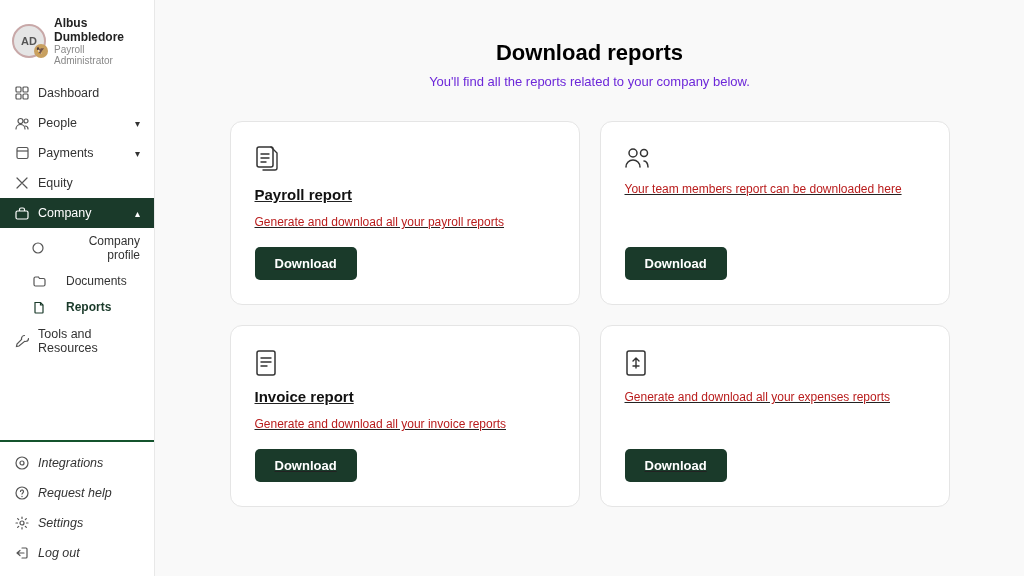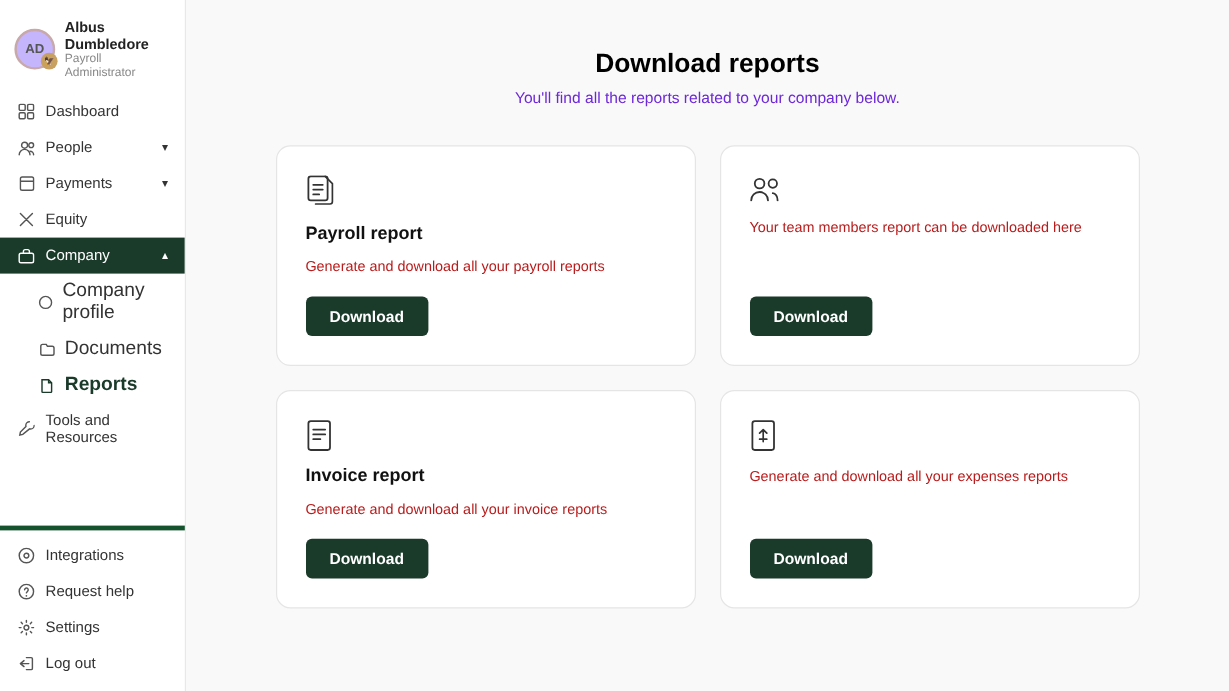--- a/index.html
+++ b/index.html
@@ -19,21 +19,21 @@
     .sidebar-profile {
       display: flex;
       align-items: center;
       gap: 8px;
       padding: 16px 12px 12px 12px;
     }
     .avatar-circle {
       width: 34px;
       height: 34px;
       border-radius: 50%;
-      background: #c4b5fd;
+      background: #e5e5e5;
       border: 2px solid #c8a8a8;
       display: flex;
       align-items: center;
       justify-content: center;
       font-size: 11px;
       font-weight: 700;
       color: #555;
       position: relative;
       flex-shrink: 0;
     }
@@ -66,30 +66,31 @@
       border-radius: 0;
       position: relative;
     }
     .nav-item.active { background: #1a3a2a; color: #fff; }
     .nav-item .nav-icon { width: 16px; height: 16px; display: flex; align-items: center; justify-content: center; flex-shrink: 0; font-size: 13px; }
     .nav-item .chevron { margin-left: auto; font-size: 10px; }
 
     .nav-sub-item {
       display: flex;
       align-items: center;
-      gap: 8px;
+      gap: 20px;
       padding: 6px 14px 6px 32px;
       cursor: pointer;
-      font-size: 16px;
+      font-size: 12px;
       color: #333;
+      text-align: right;
     }
     .nav-sub-item.active-sub { color: #1a3a2a; font-weight: 600; }
     .nav-sub-item .sub-icon { width: 14px; height: 14px; display: flex; align-items: center; justify-content: center; font-size: 11px; }
 
-    .sidebar-bottom { border-top: 4px solid #14532d; padding-top: 6px; }
+    .sidebar-bottom { border-top: 2px solid #14532d; padding-top: 6px; font-style: italic; }
 
     
     .main-content {
       flex: 1;
       display: flex;
       flex-direction: column;
       align-items: center;
       padding: 40px 60px;
       overflow-y: auto;
       background: #f9f9f9;
@@ -115,20 +116,21 @@
     }
 
     .report-card {
       background: #fff;
       border: 1px solid #e5e5e5;
       border-radius: 12px;
       padding: 24px;
       display: flex;
       flex-direction: column;
       gap: 10px;
+      text-decoration: underline;
     }
     .report-card-icon {
       font-size: 22px;
       color: #333;
       margin-bottom: 2px;
     }
     .report-card-title {
       font-size: 15px;
       font-weight: 700;
       color: #111;

